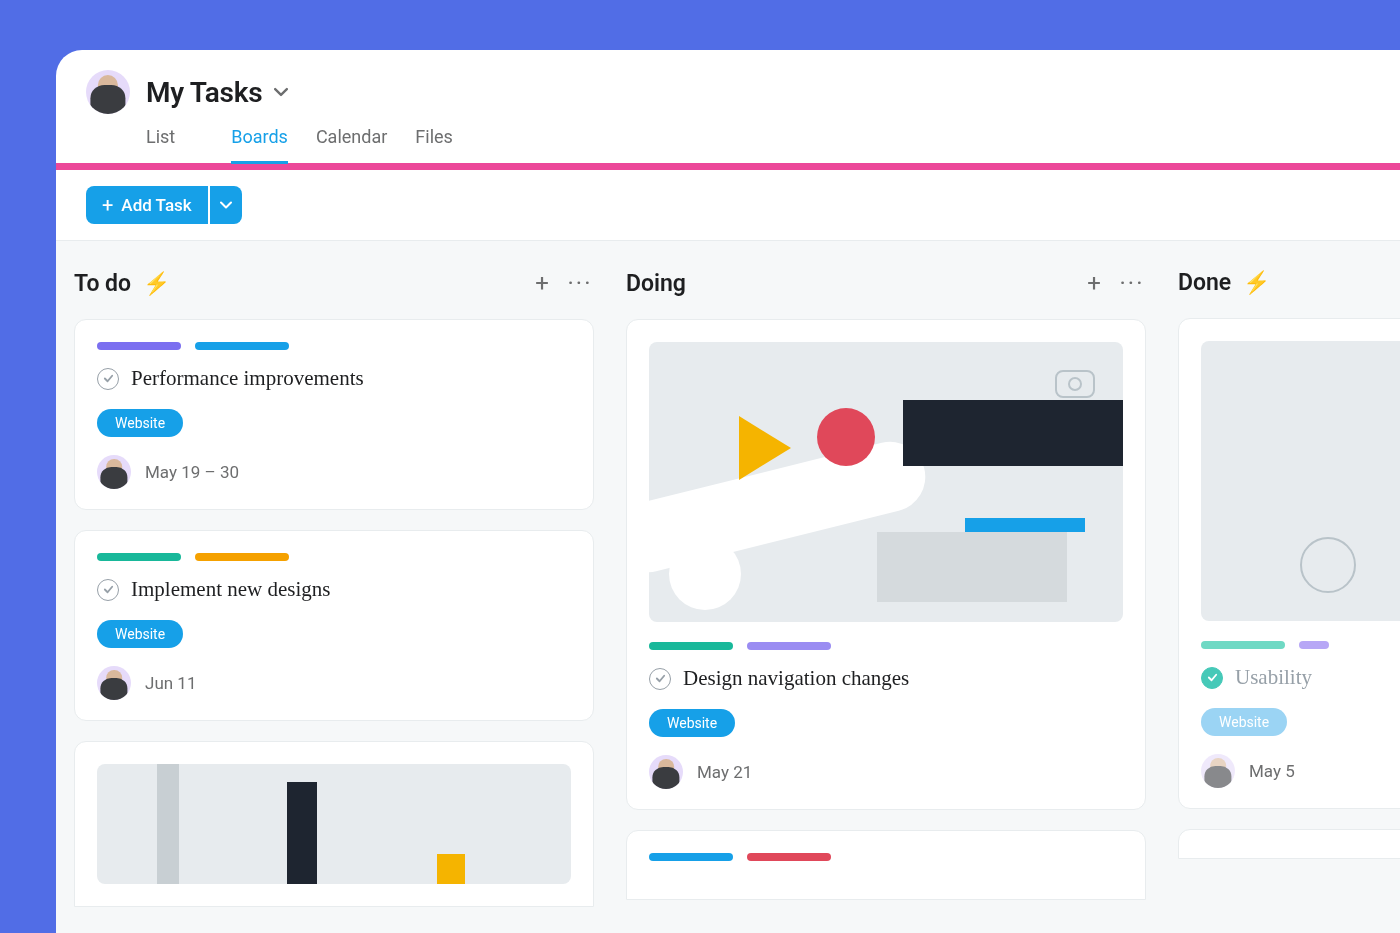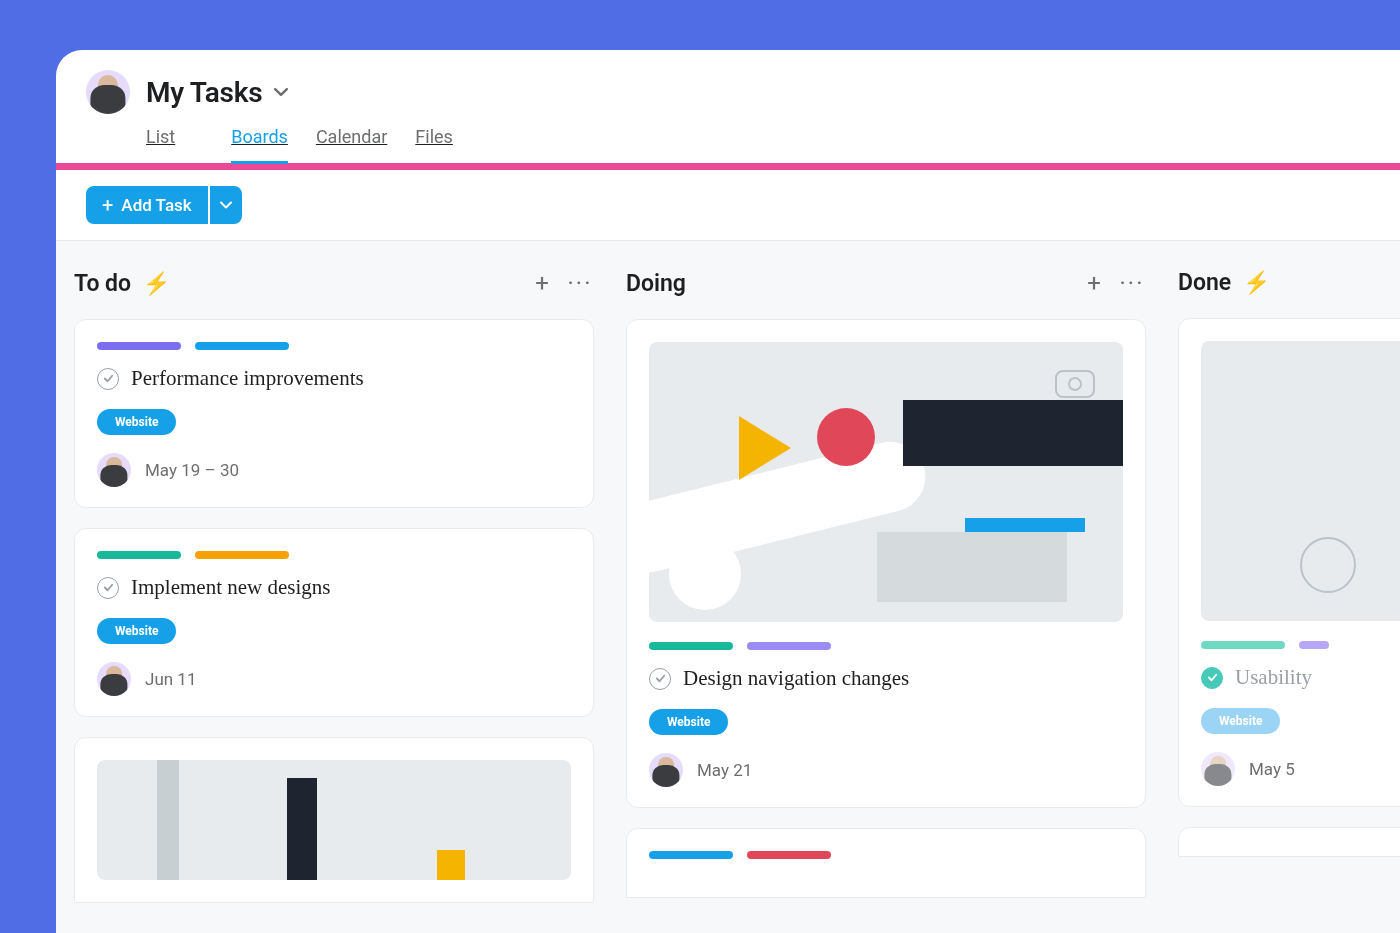--- a/index.html
+++ b/index.html
@@ -68,21 +68,21 @@
   .title-wrap { display:flex; flex-direction:column; }
   .title-line { display:flex; align-items:center; gap:10px; }
   .page-title { font-size: 28px; font-weight: 600; letter-spacing:-.01em; }
   .chev-down {
     width: 18px; height: 18px; display:inline-flex; align-items:center; justify-content:center;
     color:#6d6e6f;
   }
   .chev-down svg{width:14px;height:14px;}
 
   .tabs {
-    display:flex; gap:28px; margin-top:6px; margin-left:60px;text-decoration:underline;
+    display:flex; gap:28px; margin-top:6px; margin-left:60px;
   }
   .tab {
     padding: 6px 0 14px 0;
     font-size: 18px;
     color:#6d6e6f;
     cursor:pointer;
     border-bottom: 3px solid transparent;
     margin-bottom:-1px;
   }
   .tab.active { color:#16a0e8; border-bottom-color:#16a0e8;margin-left:28px; }
@@ -161,21 +161,21 @@
     color:#97a0a8;
   }
   .check.done{ background:#46c9b8; border-color:#46c9b8; color:#fff; }
   .check svg{width:11px;height:11px;}
   .task-title{ font-size:21px; color:#1e1f21;font-family:Liberation Serif, serif; }
   .task-title.done{ color:#97a0a8; }
   .tag{
     display:inline-block;
     background:#16a0e8; color:#fff;
     padding:6px 18px; border-radius:18px;
-    font-size:12px; font-weight:700;
+    font-size:14px; font-weight:400;
     margin-bottom:18px;
   }
   .tag.muted{ background:#9bd4f4; }
   .meta{ display:flex; align-items:center; gap:14px; }
   .meta-date{ color:#6d6e6f; font-size:17px; }
 
   
   .cover{
     background:#e7ebee;
     border-radius:8px;

